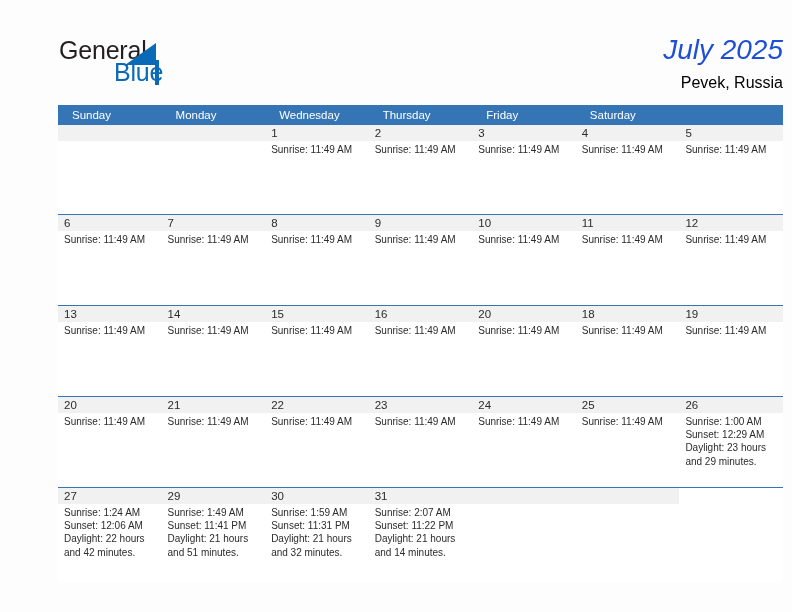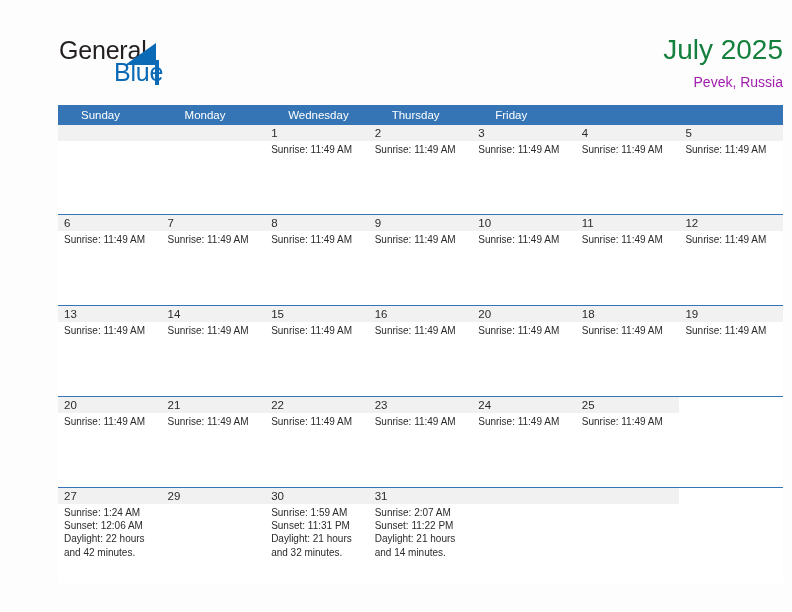--- a/index.html
+++ b/index.html
@@ -72,31 +72,32 @@
     width: 4px;
     height: 25px;
     background: #0a6ab5;
   }
 
   .title {
     position: absolute;
     right: 34px;
     top: 33px;
     font-size: 28px;
-    color: #15803d;
+    color: #1d4ed8;
     text-align: center;
     line-height: 34px;
     white-space: nowrap;
+    font-style: italic;
   }
   .subtitle {
     position: absolute;
     right: 34px;
     top: 74px;
-    font-size: 14px;
-    color: #a21caf;
+    font-size: 16px;
+    color: #000000;
     text-align: right;
     line-height: 17px;
     white-space: nowrap;
   }
 
   
   .calendar {
     position: absolute;
     left: 33px;
     top: 105px;
@@ -108,21 +109,21 @@
     width: 725px;
     height: 20px;
     background: #3575b5;
   }
   .dow-cell {
     flex: 0 0 103.571px;
     width: 103.571px;
     color: #ffffff;
     font-size: 11.5px;
     line-height: 20px;
-    padding-left: 23px;
+    padding-left: 14px;
     box-sizing: border-box;
     white-space: nowrap;
   }
 
   .week {
     width: 725px;
     border-top: 1.3px solid #3575b5;
     box-sizing: border-box;
   }
   .week.first { border-top: none; }
@@ -184,20 +185,21 @@
     <div class="subtitle">Pevek, Russia</div>
   </div>
 
   <div class="calendar">
     <div class="dow-row" id="dow-row">
         <div class="dow-cell">Sunday</div>
         <div class="dow-cell">Monday</div>
         <div class="dow-cell">Wednesday</div>
         <div class="dow-cell">Thursday</div>
         <div class="dow-cell">Friday</div>
+        <div class="dow-cell">Saturday</div>
       </div>
     <div id="weeks-container">
         <div class="week r1 first">
           <div class="week-inner">
             <div class="day-cell">
               <div class="day-head"></div>
               <div class="day-body"></div>
             </div>
             <div class="day-cell">
               <div class="day-head"></div>
@@ -358,34 +360,47 @@
               <div class="day-body">
                 <div>Sunrise: 11:49 AM</div>
               </div>
             </div>
             <div class="day-cell">
               <div class="day-head">25</div>
               <div class="day-body">
                 <div>Sunrise: 11:49 AM</div>
               </div>
             </div>
+            <div class="day-cell">
+              <div class="day-head">26</div>
+              <div class="day-body">
+                <div>Sunrise: 1:00 AM</div>
+                <div>Sunset: 12:29 AM</div>
+                <div class="wrap">Daylight: 23 hours and 29 minutes.</div>
+              </div>
+            </div>
           </div>
         </div>
         <div class="week r5">
           <div class="week-inner">
             <div class="day-cell">
               <div class="day-head">27</div>
               <div class="day-body">
                 <div>Sunrise: 1:24 AM</div>
                 <div>Sunset: 12:06 AM</div>
                 <div class="wrap">Daylight: 22 hours and 42 minutes.</div>
               </div>
             </div>
             <div class="day-cell">
               <div class="day-head">29</div>
+              <div class="day-body">
+                <div>Sunrise: 1:49 AM</div>
+                <div>Sunset: 11:41 PM</div>
+                <div class="wrap">Daylight: 21 hours and 51 minutes.</div>
+              </div>
             </div>
             <div class="day-cell">
               <div class="day-head">30</div>
               <div class="day-body">
                 <div>Sunrise: 1:59 AM</div>
                 <div>Sunset: 11:31 PM</div>
                 <div class="wrap">Daylight: 21 hours and 32 minutes.</div>
               </div>
             </div>
             <div class="day-cell">

